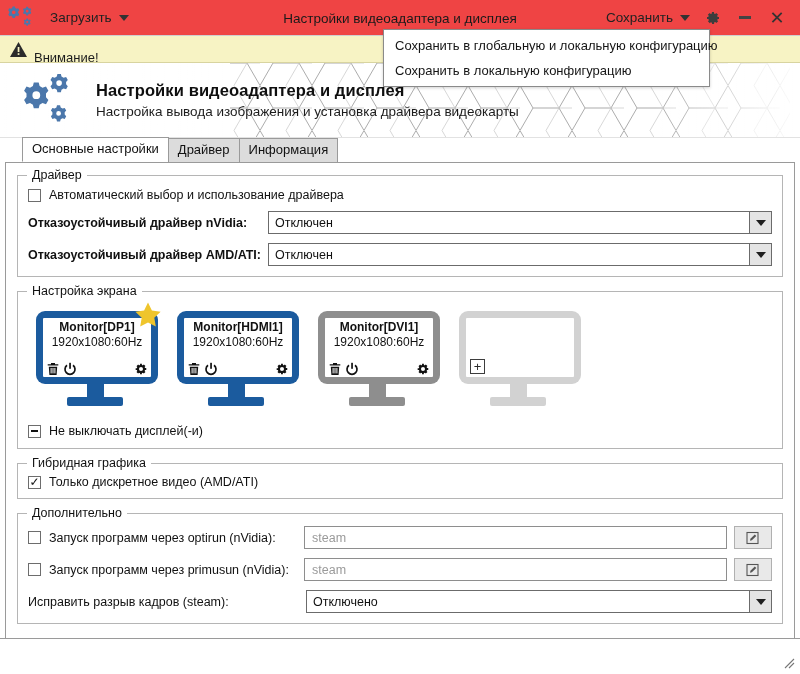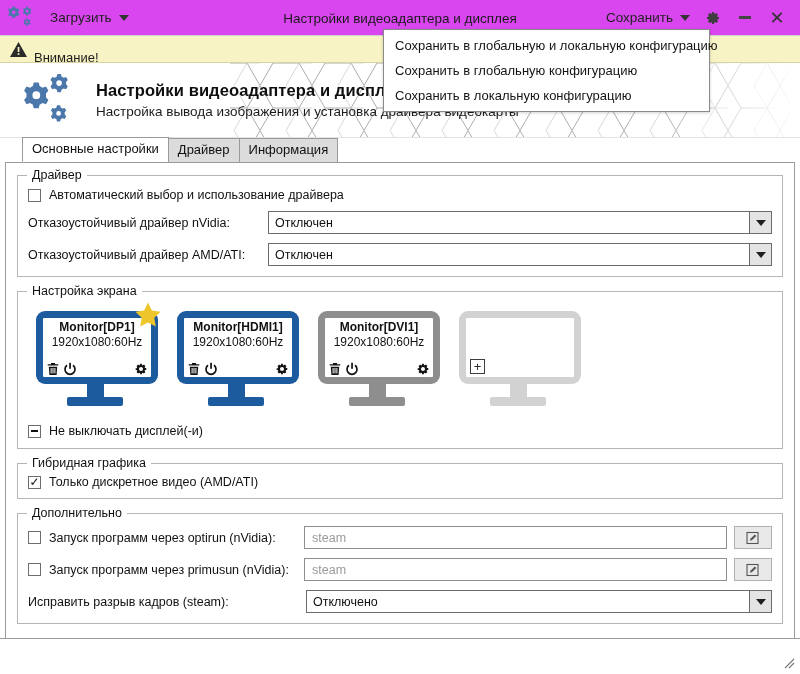--- a/index.html
+++ b/index.html
@@ -9,21 +9,21 @@
     background: #ffffff;
     font-family: "Liberation Sans", sans-serif;
     overflow: hidden;
   }
   body { position: relative; }
 
   
   .titlebar {
     position: relative;
     height: 36px;
-    background: #d946ef;
+    background: #ef4444;
     border-bottom: 1px solid #cfcfcf;
     display: flex;
     align-items: center;
     padding: 0 8px;
   }
   .app-icon { width: 30px; height: 26px; margin-right: 6px; flex: 0 0 auto; }
   .tb-menu {
     display: flex; align-items: center; gap: 7px;
     font-size: 13.5px; color: #222; padding: 3px 6px;
     cursor: default; white-space: nowrap;
@@ -140,21 +140,21 @@
   .group > .legend {
     position: absolute; top: -8px; left: 9px;
     background: #ffffff; padding: 0 5px;
     font-size: 12.5px; color: #111;
   }
 
   
   .row { display: flex; align-items: center; margin-bottom: 9px; }
   .row:last-child { margin-bottom: 0; }
   .lbl { font-size: 12.5px; color: #111; }
-  .lbl-w { width: 240px; flex: 0 0 auto; }
+  .lbl-w { width: 240px; flex: 0 0 auto; font-weight: bold; }
 
   .cbox {
     width: 13px; height: 13px;
     border: 1px solid #6d6d6d; background: #fff;
     display: inline-flex; align-items: center; justify-content: center;
     margin-right: 8px; flex: 0 0 auto;
     font-size: 11px; color: #111; line-height: 1;
   }
   .cbox .tick { font-size: 12px; margin-top: -1px; }
   .cbox .dash { width: 7px; height: 1.7px; background: #111; }
@@ -275,21 +275,20 @@
       <span class="min-glyph"></span>
     </div>
     <div class="tb-btn">
       <span class="close-glyph">✕</span>
     </div>
   </div>
 </div>
 
 <div class="dropdown">
   <div class="dropdown-item">Сохранить в глобальную и локальную конфигурацию</div>
-  <div class="dropdown-item">Сохранить в глобальную конфигурацию</div>
   <div class="dropdown-item">Сохранить в локальную конфигурацию</div>
 </div>
 
 <div class="warnbar">
   <svg width="17" height="15" viewBox="0 0 17 15">
     <path fill="#2b2b2b" d="M8.5 0L17 15H0z"></path>
     <rect x="7.7" y="5" width="1.7" height="5" fill="#f7f3c4"></rect>
     <rect x="7.7" y="11.2" width="1.7" height="1.7" fill="#f7f3c4"></rect>
   </svg>
   <span class="warn-text">Внимание!</span>

